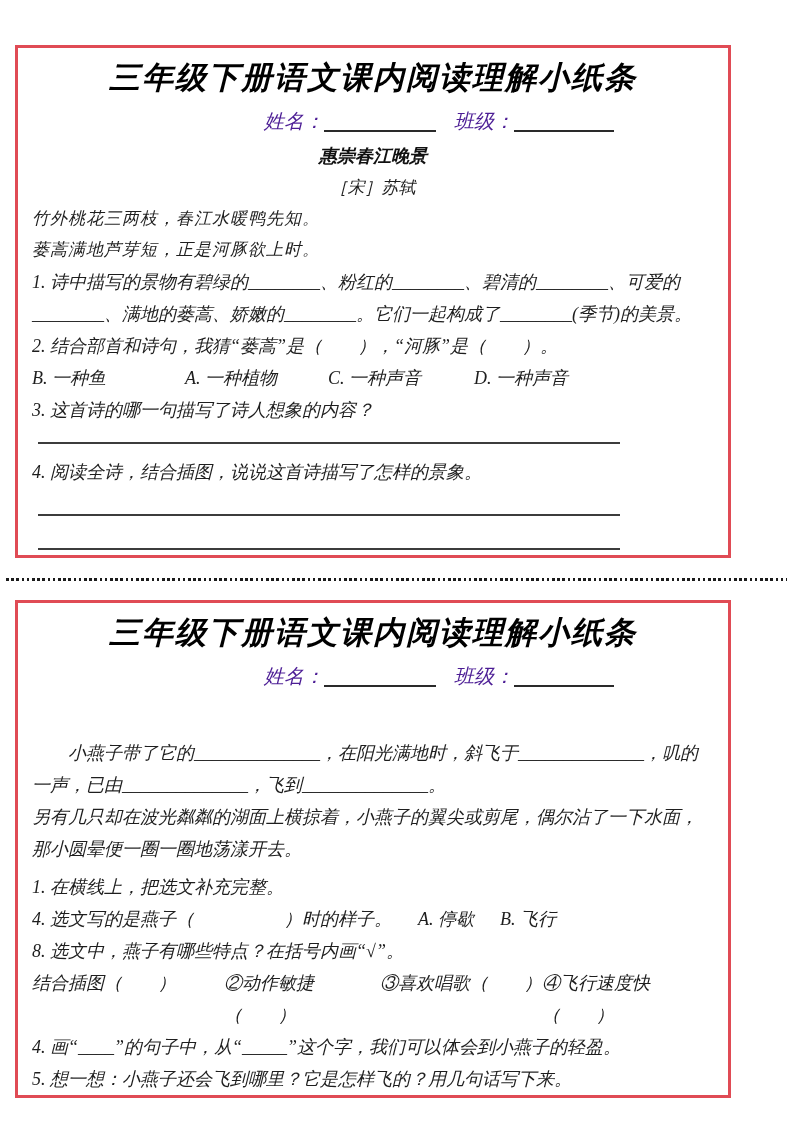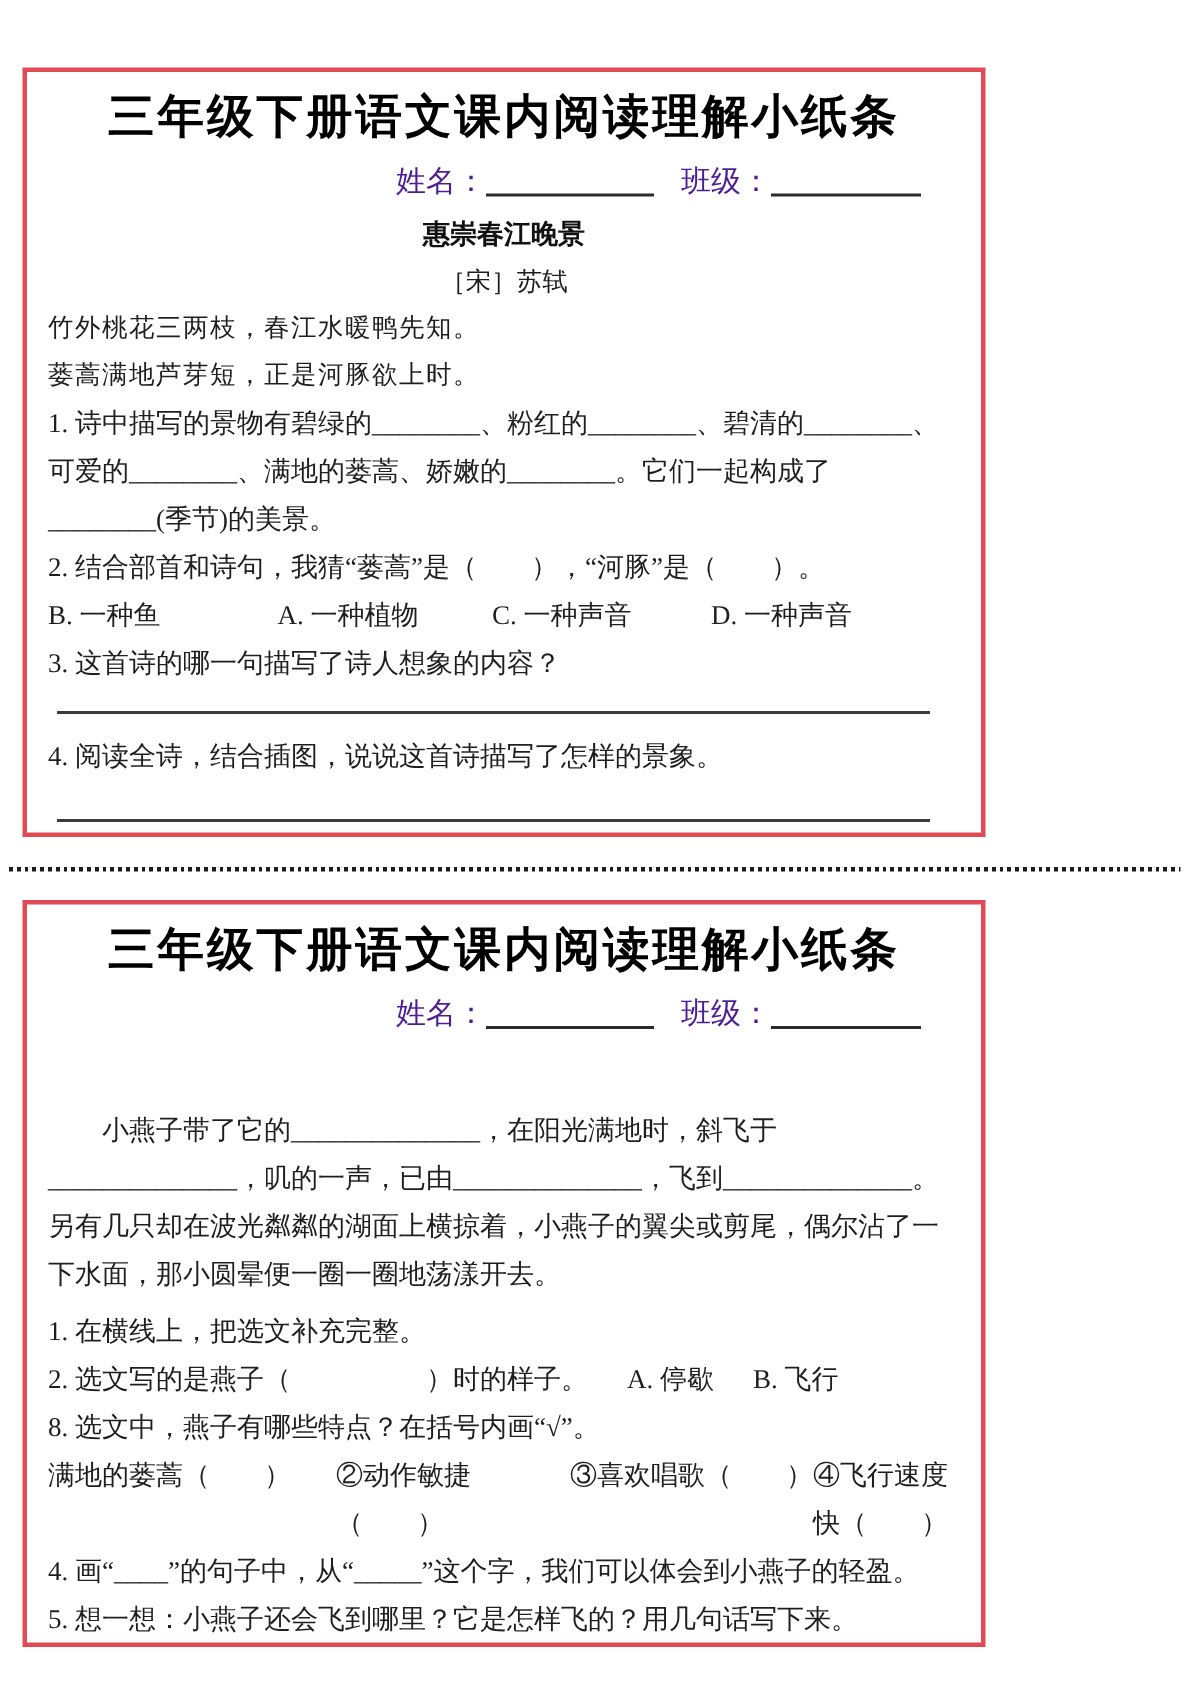--- a/index.html
+++ b/index.html
@@ -9,25 +9,26 @@
     width: 793px;
     height: 1121px;
     background: #ffffff;
     font-family: "Liberation Serif", "DejaVu Serif", serif;
     color: #1e1e1e;
     overflow: hidden;
   }
   .sheet {
     position: absolute;
     left: 15px;
-    width: 642px;
+    width: 716px;
     background: #ffffff;
     border: 3px solid #e04b55;
     padding: 0 14px;
     overflow: hidden;
+    font-style: italic;
   }
   #sheet1 { top: 45px;  height: 513px; }
   #sheet2 { top: 600px; height: 498px; }
 
   .sheet-title {
     margin: 10px 0 0 0;
     text-align: center;
     font-family: "Liberation Sans", "DejaVu Sans", sans-serif;
     font-weight: bold;
     font-size: 31px;
@@ -136,27 +137,27 @@
     <div class="name-row">
       <span class="field-label">姓名：</span><span class="blank-line w112"></span><span class="field-label class-label">班级：</span><span class="blank-line w100"></span>
     </div>
 
     <p class="passage p1">小燕子带了它的______________，在阳光满地时，斜飞于______________，叽的一声，已由______________，飞到______________。</p>
     <p class="passage">另有几只却在波光粼粼的湖面上横掠着，小燕子的翼尖或剪尾，偶尔沾了一下水面，那小圆晕便一圈一圈地荡漾开去。</p>
 
     <div class="q first-q">1. 在横线上，把选文补充完整。</div>
 
     <div class="q">
-      <span>2. 选文写的是燕子（　　　　　）时的样子。</span><span class="inline-opt">A. 停歇</span><span class="inline-opt">B. 飞行</span>
+      <span>4. 选文写的是燕子（　　　　　）时的样子。</span><span class="inline-opt">A. 停歇</span><span class="inline-opt">B. 飞行</span>
     </div>
 
     <div class="q">8. 选文中，燕子有哪些特点？在括号内画“√”。</div>
 
     <div class="q opt-grid2">
-      <span>满地的蒌蒿（　　）</span>
+      <span>结合插图（　　）</span>
       <span>②动作敏捷（　　）</span>
       <span>③喜欢唱歌（　　）</span>
       <span>④飞行速度快（　　）</span>
     </div>
 
     <div class="q">4. 画“____”的句子中，从“_____”这个字，我们可以体会到小燕子的轻盈。</div>
     <div class="q">5. 想一想：小燕子还会飞到哪里？它是怎样飞的？用几句话写下来。</div>
 
   </section>
 

